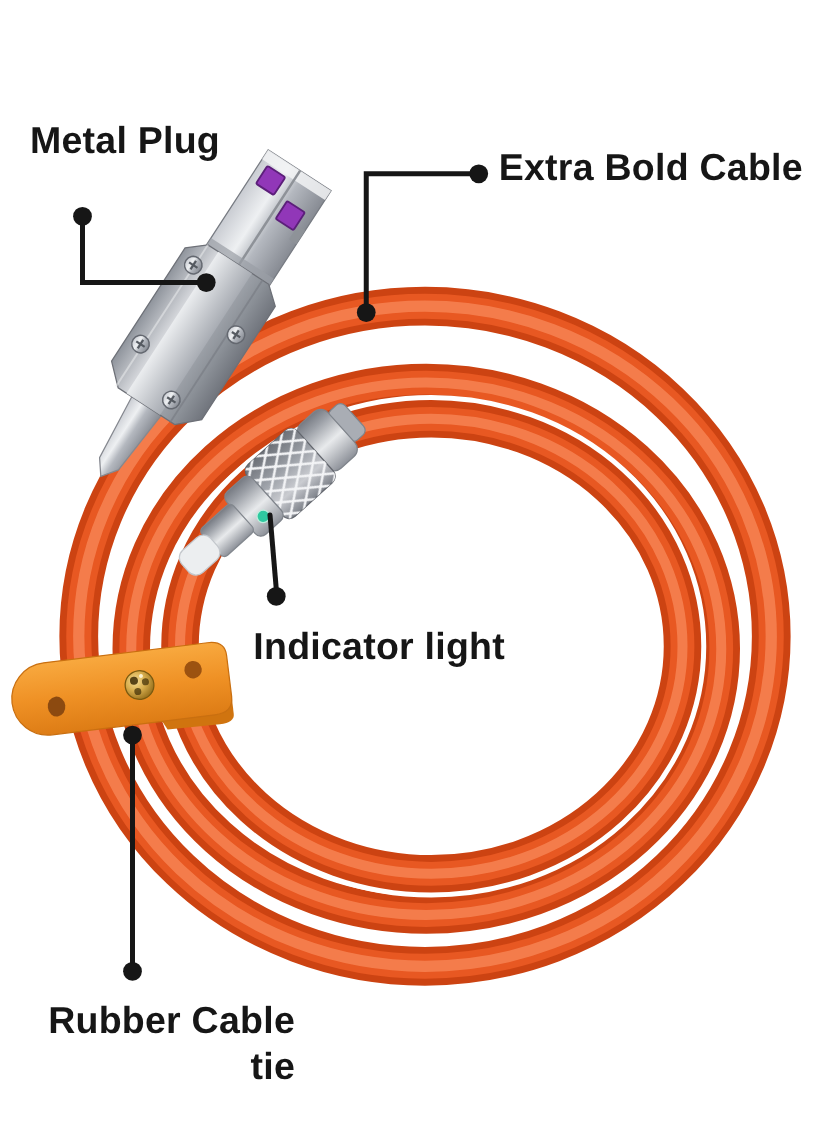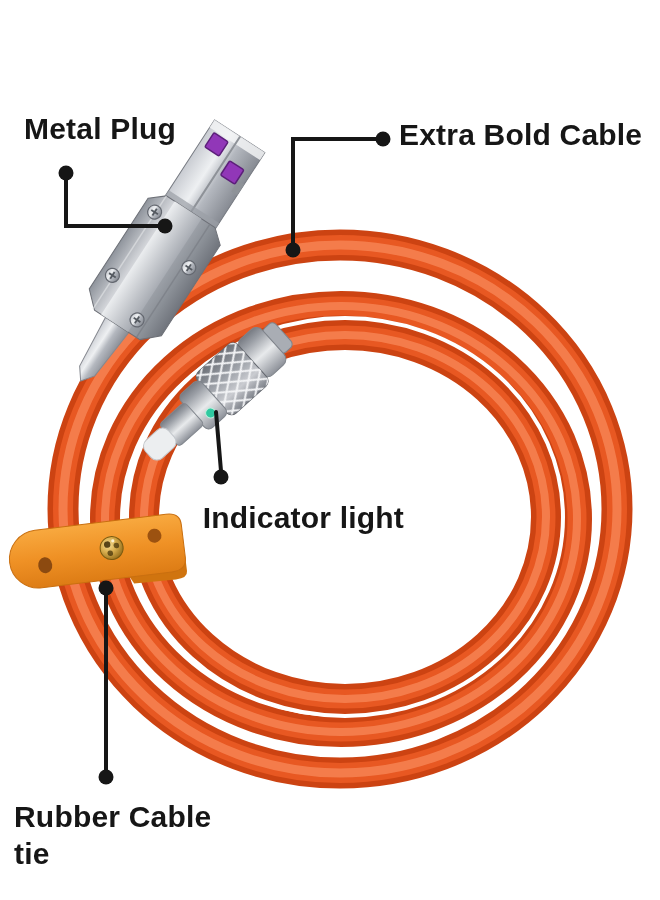--- a/index.html
+++ b/index.html
@@ -6,24 +6,24 @@
   #stage{
     position:relative;width:660px;height:900px;overflow:hidden;
     background:var(--background,#fff);
     font-family:"Liberation Sans", sans-serif;
   }
   #scene{position:absolute;left:0;top:0;}
   .callout-label{
     position:absolute;font-weight:700;font-size:30px;line-height:34px;
     color:var(--annotation-black,#161616);white-space:nowrap;letter-spacing:.2px;
   }
-  #label-metal-plug{left:24px;top:112px;}
+  #label-metal-plug{left:24px;top:96px;}
   #label-extra-bold{left:399px;top:118px;}
   #label-indicator{left:180px;top:501px;width:224px;text-align:right;}
-  #label-rubber{left:14px;top:798px;width:222px;text-align:left;white-space:normal;line-height:37px;}
+  #label-rubber{left:14px;top:798px;width:222px;text-align:right;white-space:normal;line-height:37px;}
   
   .ring-edge{stroke:var(--cable-orange-dark,#CC4312);}
   .ring-mid{stroke:var(--cable-orange,#E85822);}
   .ring-core{stroke:var(--cable-orange-highlight,#F47E4E);}
   .halo{stroke:#ffffff;}
   .callout-line{stroke:var(--annotation-black,#161616);stroke-width:4;stroke-linecap:round;fill:none;}
   .callout-dot{fill:var(--annotation-black,#161616);}
   .led{fill:var(--indicator-green,#2FC9A0);}
   .contact{fill:var(--usb-contact-purple,#9137B8);}
 </style>

